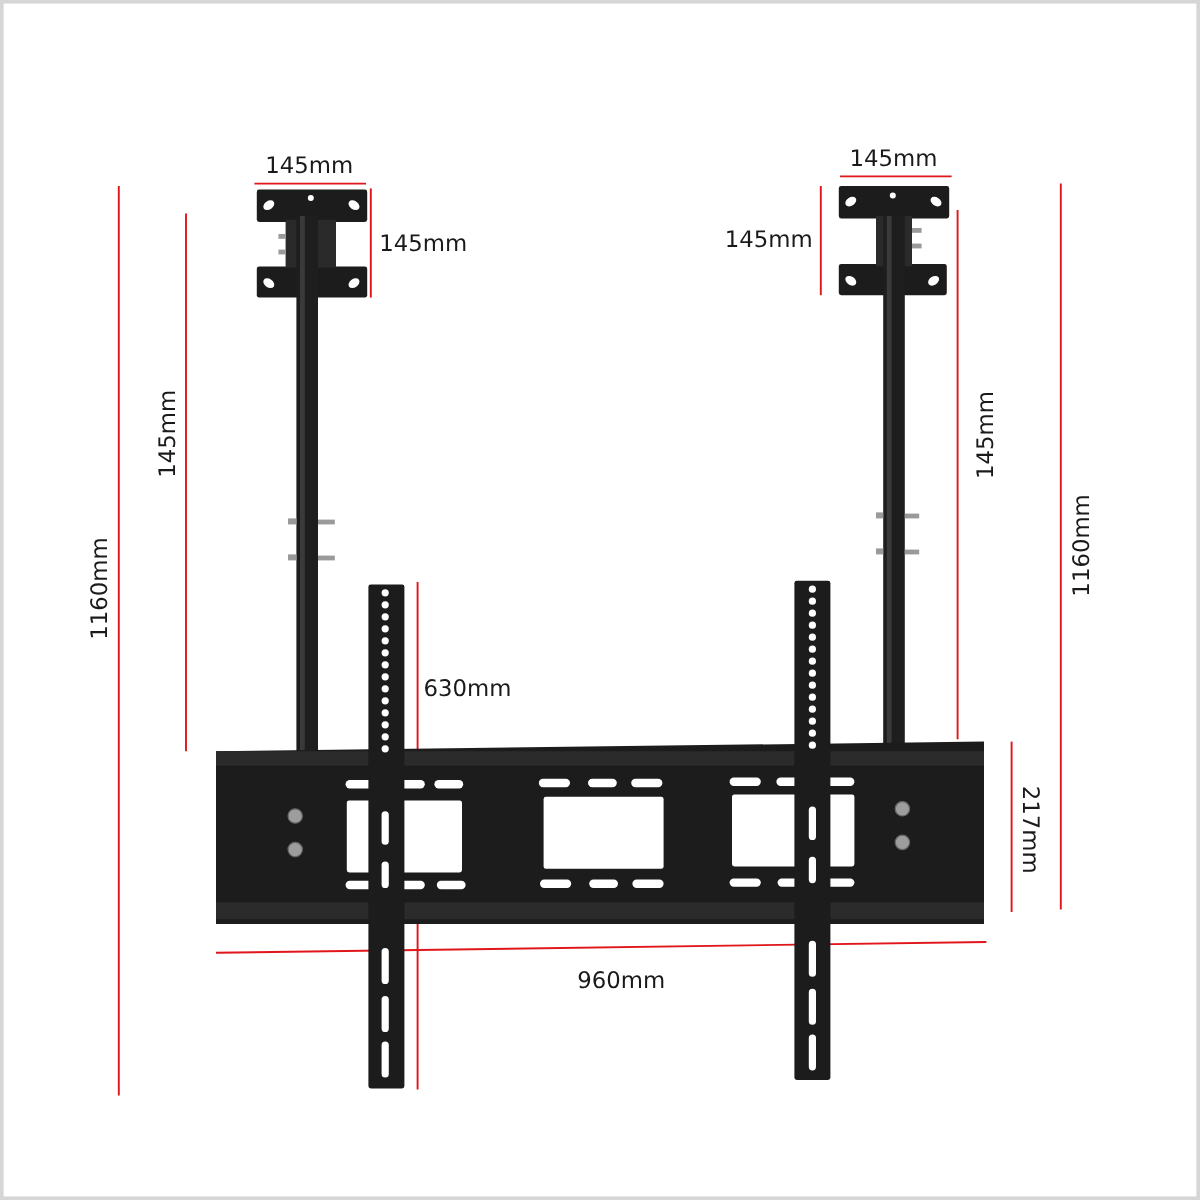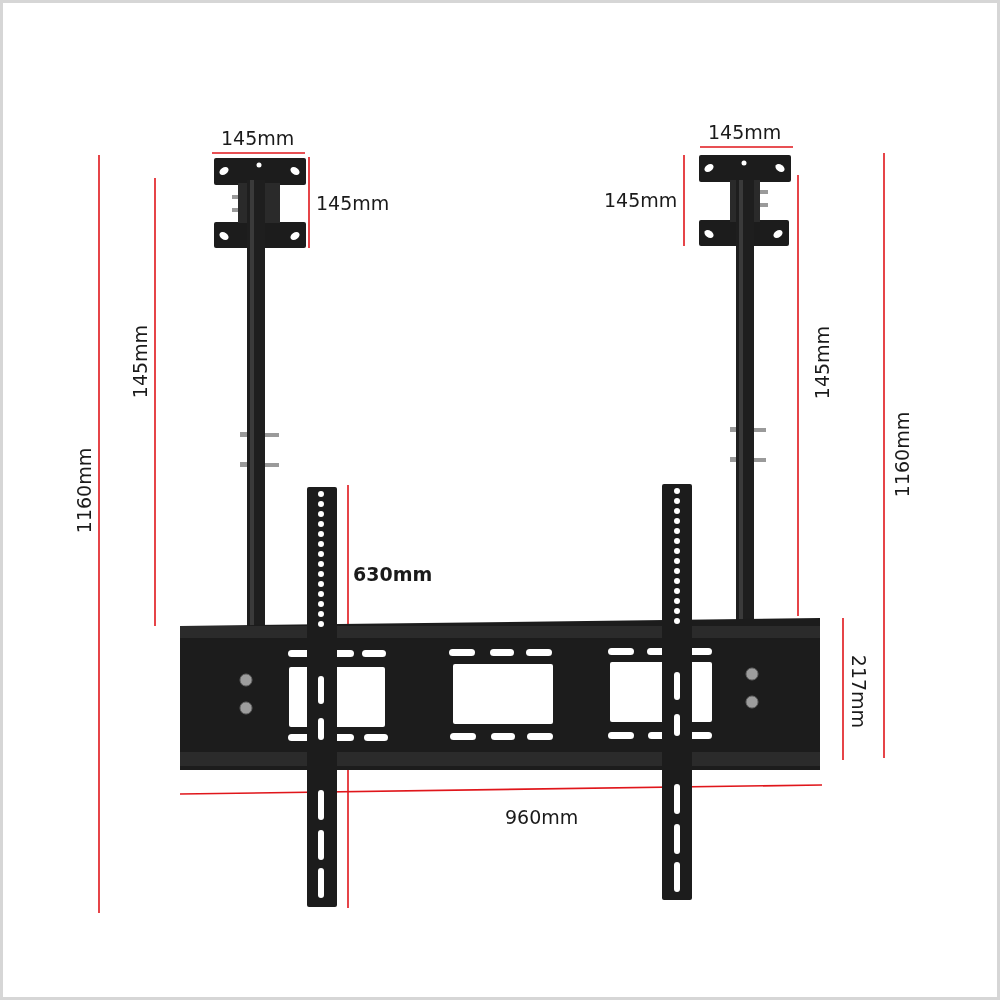--- a/index.html
+++ b/index.html
@@ -170,14 +170,14 @@
 <div class="lbl" style="left:604px; top:191px;">145mm</div>
 
 <div class="lbl rot-ccw" style="left:102px; top:352px; width:76px; text-align:center;">145mm</div>
 <div class="lbl rot-ccw" style="left:40px; top:481px; width:88px; text-align:center;">1160mm</div>
 
 <div class="lbl rot-ccw" style="left:784px; top:353px; width:76px; text-align:center;">145mm</div>
 <div class="lbl rot-ccw" style="left:858px; top:445px; width:88px; text-align:center;">1160mm</div>
 
 <div class="lbl rot-cw" style="left:820px; top:682px; width:76px; text-align:center;">217mm</div>
 
-<div class="lbl" style="left:353px; top:565px;font-weight:bold;">630mm</div>
-<div class="lbl" style="left:481px; top:808px;margin-left:24px;">960mm</div>
+<div class="lbl" style="left:353px; top:565px;">630mm</div>
+<div class="lbl" style="left:481px; top:808px;">960mm</div>
 
 </body></html>

